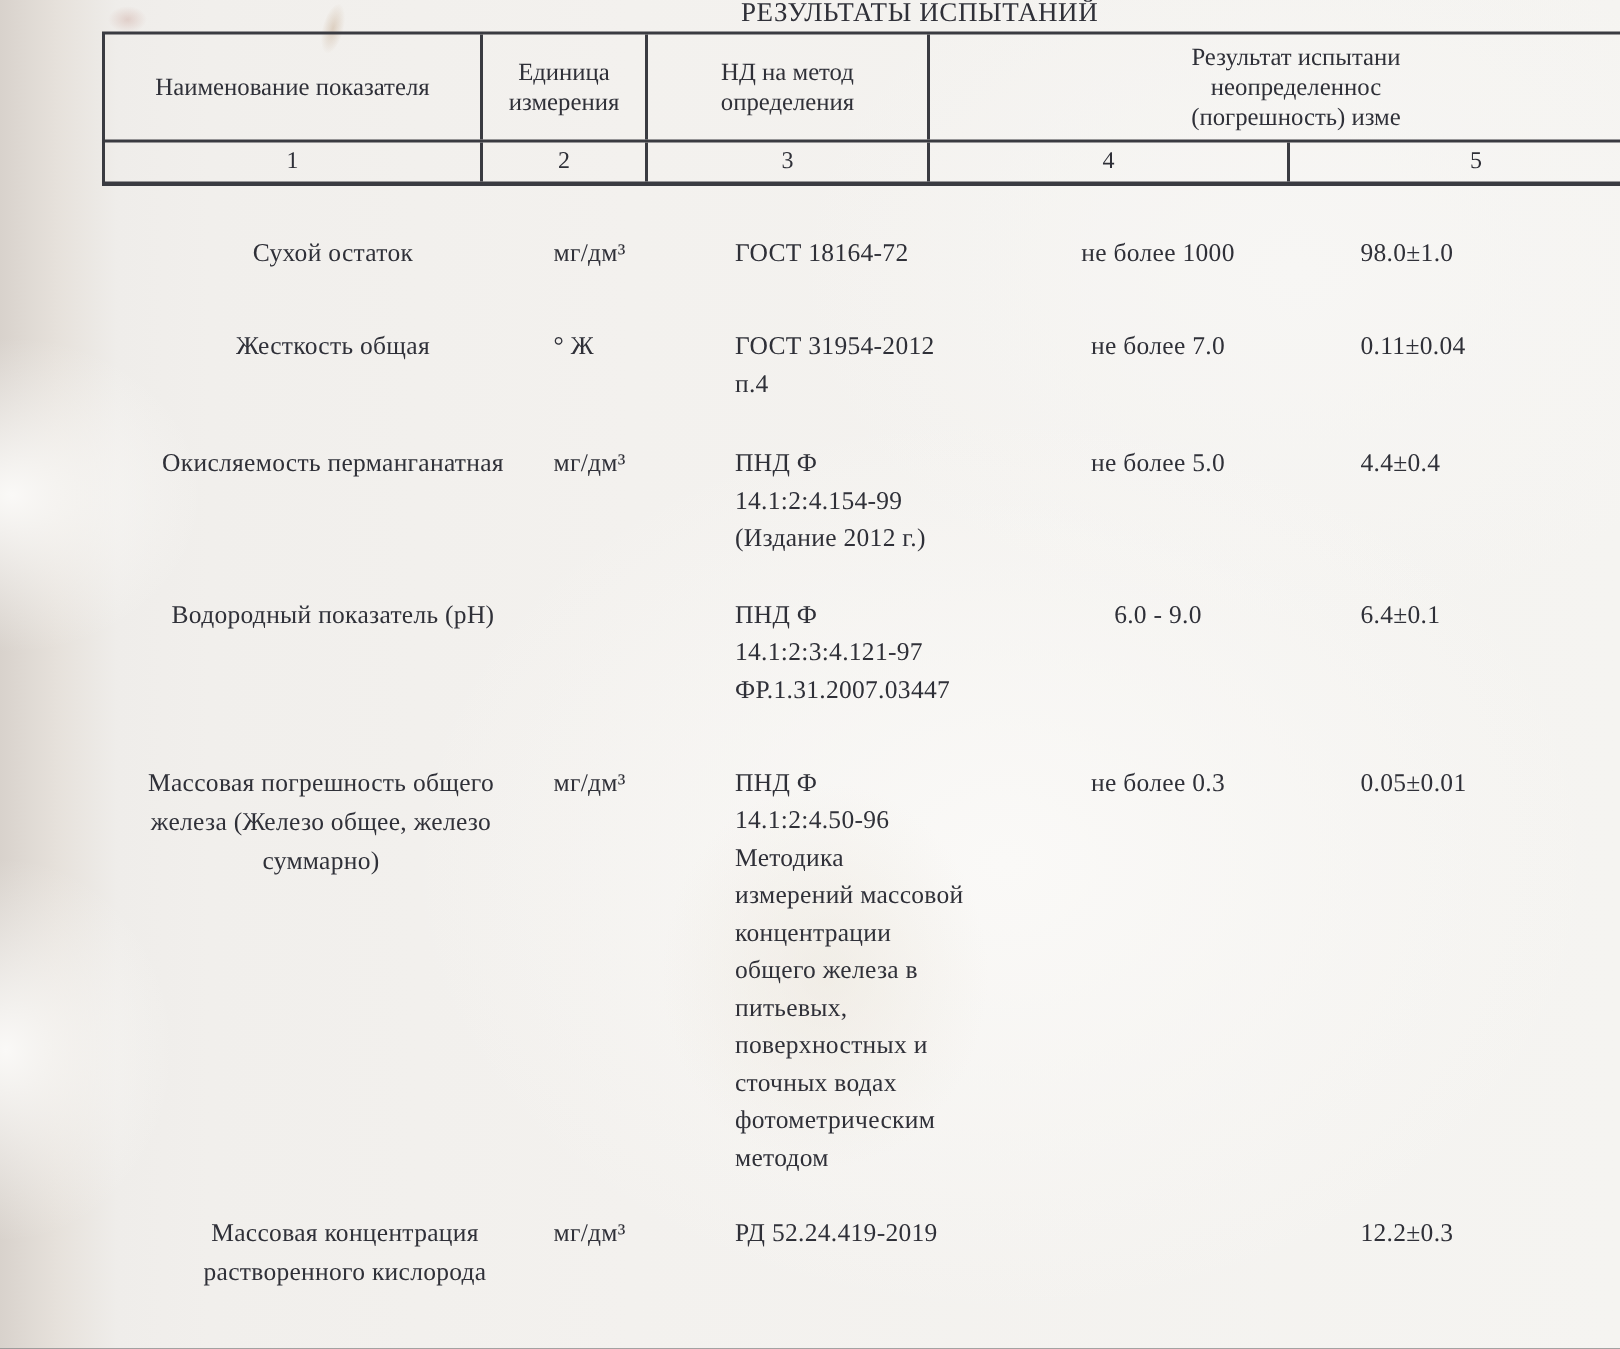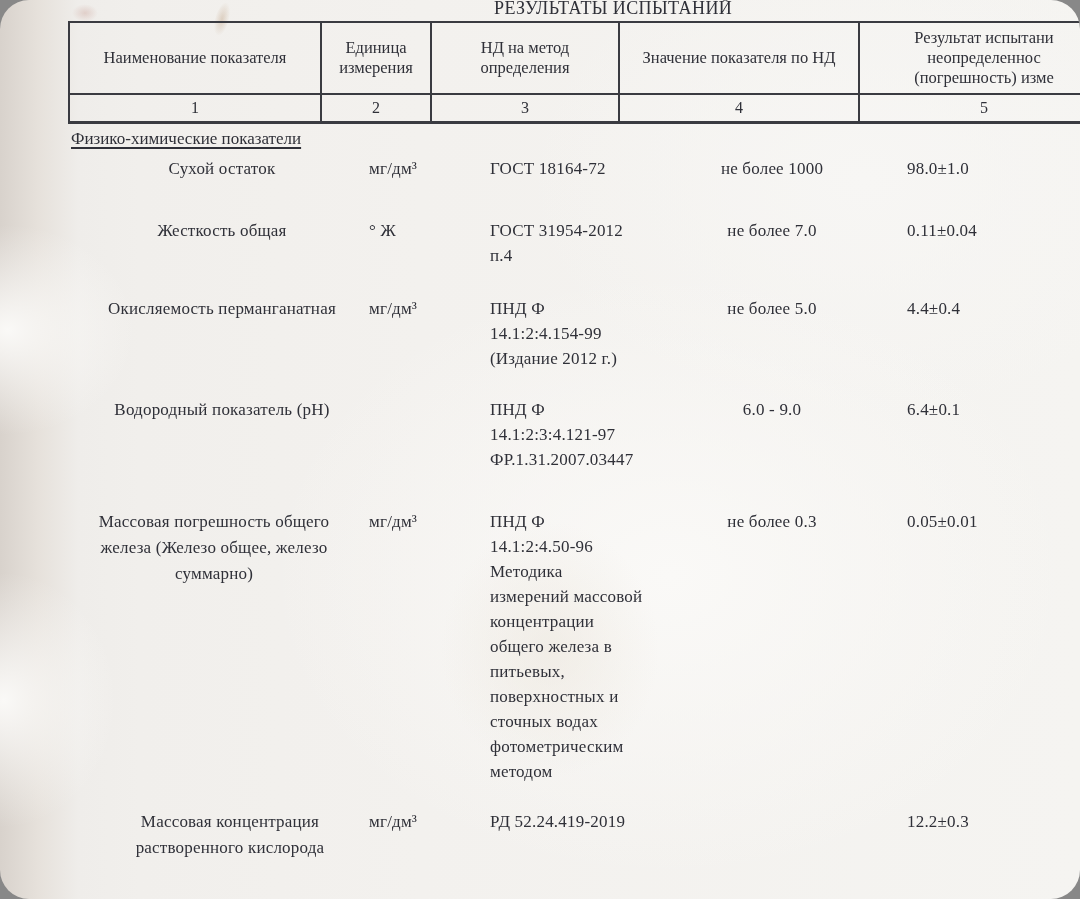--- a/index.html
+++ b/index.html
@@ -16,21 +16,20 @@
     height: 899px;
     overflow: hidden;
     font-family: "Liberation Serif", "DejaVu Serif", serif;
     color: var(--ink);
     background:
       radial-gradient(ellipse 170px 140px at 8px 330px, var(--paper-light) 0%, rgba(250,249,247,0) 75%),
       radial-gradient(ellipse 150px 170px at 4px 700px, var(--paper-light) 0%, rgba(250,249,247,0) 75%),
       radial-gradient(ellipse 500px 380px at 62% 64%, var(--paper-light) 0%, rgba(250,249,247,0) 80%),
       radial-gradient(ellipse 420px 300px at 80% 20%, #f7f6f4 0%, rgba(247,246,244,0) 80%),
       linear-gradient(90deg, var(--paper-dark) 0px, #e6e1db 38px, #efedea 78px, var(--paper) 140px, #f3f1ee 420px, #f5f4f1 100%);
-    border-radius: 29px;
   }
   .stain { position: absolute; pointer-events: none; }
   .stain-smudge {
     left: 72px; top: 4px; width: 26px; height: 18px; border-radius: 50%;
     background: radial-gradient(ellipse at center, rgba(196,150,140,0.35), rgba(196,150,140,0) 70%);
   }
   .stain-squiggle {
     left: 215px; top: 2px; width: 14px; height: 34px; border-radius: 60% 40% 55% 45%;
     transform: rotate(14deg);
     background: radial-gradient(ellipse at center, rgba(172,132,92,0.30), rgba(172,132,92,0) 72%);
@@ -90,35 +89,33 @@
 
   <div class="doc-title">РЕЗУЛЬТАТЫ ИСПЫТАНИЙ</div>
 
   <div class="hdr-table">
     <div class="hrow">
       <div class="hcell w1">Наименование показателя</div>
       <div class="hcell w2">Единица
 измерения</div>
       <div class="hcell w3">НД на метод
 определения</div>
-      <div class="hcell w4">Значение показателя по НД</div>
       <div class="hcell w5">Результат испытани
 неопределеннос
 (погрешность) изме</div>
     </div>
     <div class="nrow">
       <div class="ncell w1">1</div>
       <div class="ncell w2">2</div>
       <div class="ncell w3">3</div>
       <div class="ncell w4">4</div>
       <div class="ncell w5">5</div>
     </div>
   </div>
 
-  <div class="section-title">Физико-химические показатели</div>
 
   <div class="trow" style="top:156px">
     <div class="cell cell-name">Сухой остаток</div>
     <div class="cell cell-unit">мг/дм³</div>
     <div class="cell cell-method">ГОСТ 18164-72</div>
     <div class="cell cell-norm">не более 1000</div>
     <div class="cell cell-result">98.0±1.0</div>
   </div>
 
   <div class="trow" style="top:218px">

